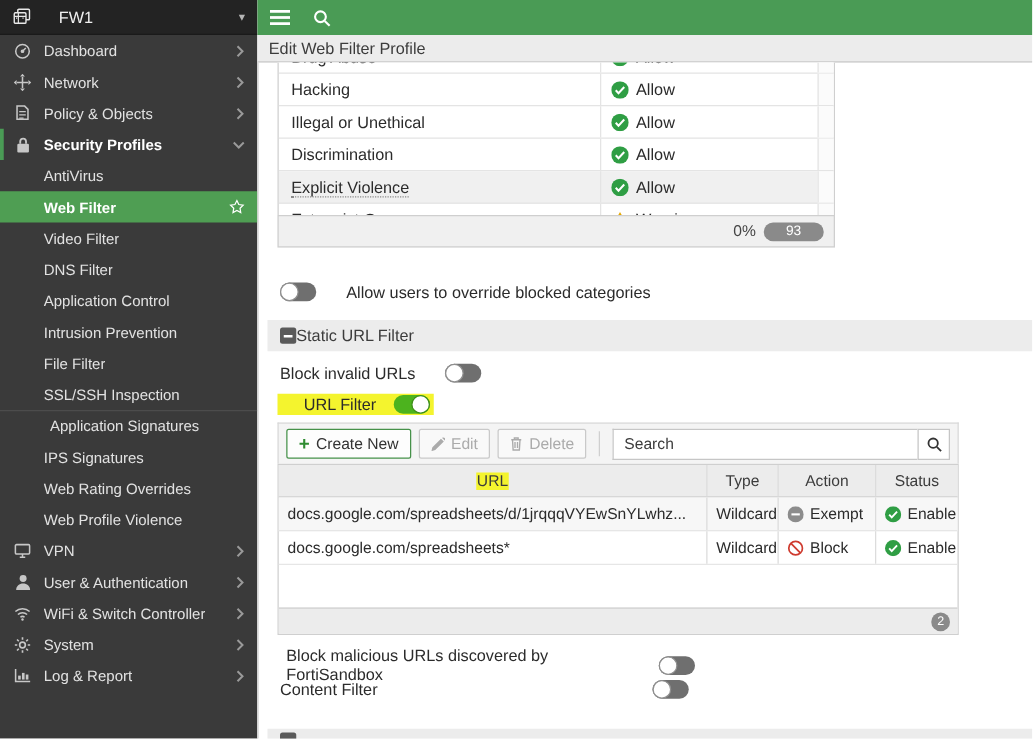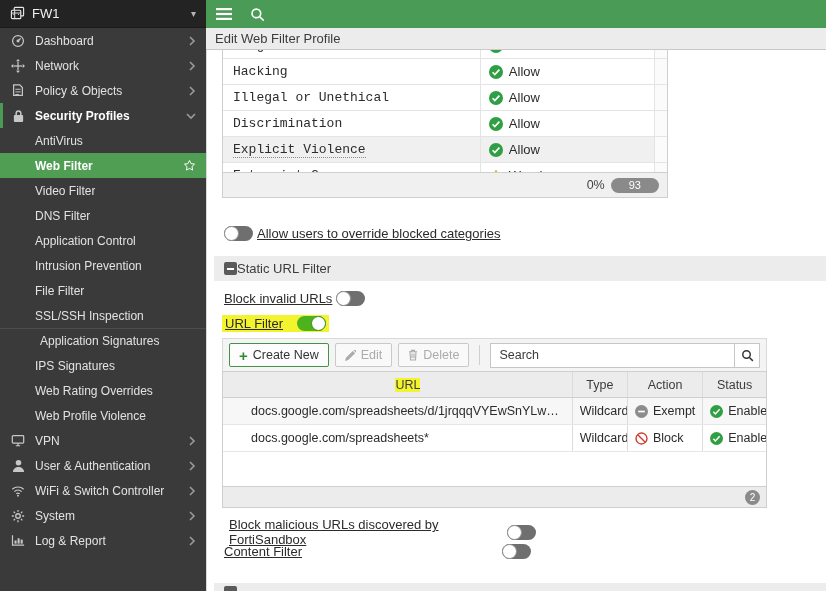--- a/index.html
+++ b/index.html
@@ -3,21 +3,21 @@
 <meta charset="utf-8">
 <style>
   * { margin:0; padding:0; box-sizing:border-box; }
   html,body { width:826px; height:591px; }
   body { font-family:"Liberation Sans", sans-serif; font-size:13px; color:#333; background:#fff; overflow:hidden; }
   .frame { position:relative; width:826px; height:591px; overflow:hidden; background:#fff; }
 
   
   .sidebar { position:absolute; left:0; top:0; width:206px; height:591px; background:#3a3a3a; color:#dcdcdc; }
   .fw-bar { height:28px; background:#232323; display:flex; align-items:center; padding:0 10px; color:#f0f0f0; border-bottom:1px solid #1a1a1a; }
-  .fw-bar .dev-label { margin-left:7px; font-size:13px; }
+  .fw-bar .dev-label { margin-left:22px; font-size:13px; }
   .fw-bar .caret { margin-left:auto; color:#b5b5b5; font-size:10px; }
   .nav { display:flex; flex-direction:column; }
   .nav-item { height:25px; display:flex; align-items:center; padding:0 10px; cursor:pointer; position:relative; }
   .nav-item .nico { width:16px; height:16px; display:inline-flex; align-items:center; justify-content:center; margin-right:9px; color:#c7c7c7; flex:none; }
   .nav-item .lbl { white-space:nowrap; overflow:hidden; font-size:12px; color:#e2e2e2; }
   .nav-item .arrow { margin-left:auto; color:#9a9a9a; display:inline-flex; }
   .nav-item.expanded { font-weight:bold; }
   .nav-item.expanded::before { content:""; position:absolute; left:0; top:0; bottom:0; width:3px; background:#4a9b55; }
   .nav-item.expanded .lbl { color:#fff; font-weight:bold; }
   .sub-item { padding-left:35px; }
@@ -31,37 +31,37 @@
   .topbar { position:absolute; left:0; top:0; width:620px; height:28px; background:#4a9b55; display:flex; align-items:center; gap:18px; padding:0 10px; color:#fff; }
   .topbar .tico { display:inline-flex; cursor:pointer; }
   .breadcrumb { position:absolute; left:0; top:28px; width:620px; height:22px; background:#ececec; border-bottom:1px solid #c9c9c9; display:flex; align-items:center; padding:0 9px; font-size:13px; color:#3c3c3c; }
   .content-edge { position:absolute; left:0; top:50px; bottom:0; width:1px; background:#d8d8d8; }
 
   
   .cat-table { position:absolute; left:16px; top:50px; width:446px; }
   .cat-clip { height:122px; overflow:hidden; border-left:1px solid #cfcfcf; border-right:1px solid #cfcfcf; background:#fff; }
   .cat-rows { margin-top:-17px; }
   .cat-row { height:26px; display:flex; align-items:center; border-bottom:1px solid #e4e4e4; }
-  .cat-row .c-name { width:258px; padding:0 10px; color:#2b2b2b;font-family:Liberation Mono, monospace; }
+  .cat-row .c-name { width:258px; padding:0 10px; color:#2b2b2b; }
   .cat-row .c-action { width:175px; padding:0 8px; border-left:1px solid #e4e4e4; align-self:stretch; display:flex; align-items:center; gap:6px; color:#2b2b2b; }
   .cat-row .c-scroll { width:13px; align-self:stretch; border-left:1px solid #e4e4e4; background:#fbfbfb; }
   .cat-row.hovered { background:#f0f0f0; }
   .cat-row.hovered .c-name span { border-bottom:1px dotted #8a8a8a; }
   .cat-footer { height:26px; background:#f0f0f0; border:1px solid #cfcfcf; display:flex; align-items:center; justify-content:flex-end; gap:6px; padding:0 8px; color:#444; font-size:12.5px; }
 
   .pill-badge { background:#8a8a8a; color:#fff; font-size:11px; line-height:15px; padding:0 18px; border-radius:9px; }
   .round-badge { background:#8a8a8a; color:#fff; font-size:10px; width:15px; height:15px; border-radius:50%; display:inline-flex; align-items:center; justify-content:center; }
 
   
   .toggle { display:inline-block; width:29px; height:15px; border-radius:8px; background:#6f6f6f; position:relative; vertical-align:middle; cursor:pointer; flex:none; }
   .toggle .knob { position:absolute; top:0; left:0; width:15px; height:15px; border-radius:50%; background:#fff; border:1px solid #8f8f8f; }
   .toggle.on { background:#4cb31e; }
   .toggle.on .knob { left:auto; right:0; border-color:#3d8f18; }
 
-  .toggle-row { position:absolute; display:flex; align-items:center; gap:4px; color:#2b2b2b;text-decoration:underline; }
+  .toggle-row { position:absolute; display:flex; align-items:center; gap:24px; color:#2b2b2b; }
 
   
   .section-bar { position:absolute; left:8px; right:0; height:25px; background:#ececec; display:flex; align-items:center; padding:0 10px; color:#3c3c3c; }
   .minus-sq { width:13px; height:13px; background:#5a5a5a; border-radius:2px; display:inline-flex; align-items:center; justify-content:center; flex:none; }
   .minus-sq i { display:block; width:7px; height:2px; background:#fff; }
 
   .hl { background:#f4f42e; }
   .url-filter-hl { background:#f4f42e; display:inline-flex; align-items:center; gap:14px; padding:1px 3px 1px 1px; }
 
   
@@ -74,21 +74,21 @@
   .search-wrap { display:flex; flex:1; height:25px; }
   .search-input { flex:1; height:25px; border:1px solid #c6c6c6; border-right:none; padding:0 8px; font-size:12.5px; font-family:"Liberation Sans",sans-serif; color:#333; background:#fff; outline:none; }
   .search-input::placeholder { color:#3c3c3c; opacity:1; }
   .search-btn { width:26px; height:25px; border:1px solid #c6c6c6; background:#fff; display:inline-flex; align-items:center; justify-content:center; cursor:pointer; color:#333; }
 
   
   .url-table { position:absolute; left:16px; top:371px; width:545px; border:1px solid #cfcfcf; background:#fff; }
   .u-row { display:flex; align-items:stretch; }
   .u-head { background:#ececec; border-bottom:1px solid #cfcfcf; height:26px; font-size:12.5px; color:#3c3c3c; }
   .u-cell { display:flex; align-items:center; padding:0 7px; overflow:hidden; white-space:nowrap; }
-  .cw-url { width:342px;margin-left:21px; }
+  .cw-url { width:342px; }
   .cw-type { width:57px; border-left:1px solid #dcdcdc; }
   .cw-action { width:78px; border-left:1px solid #dcdcdc; }
   .cw-status { width:66px; border-left:1px solid #dcdcdc; }
   .u-head .u-cell { justify-content:center; }
   .u-data { height:27px; border-bottom:1px solid #e6e6e6; font-size:12.5px; color:#2b2b2b; }
   .u-data.alt { background:#f7f7f7; }
   .u-data .cw-url { text-overflow:ellipsis; display:block; line-height:26px; }
   .u-empty { height:34px; }
   .u-foot { height:21px; background:#ececec; border-top:1px solid #cfcfcf; display:flex; align-items:center; justify-content:flex-end; padding:0 6px; }
   .cell-ic { display:inline-flex; align-items:center; gap:5px; }
@@ -420,21 +420,21 @@
 
     <div class="toggle-row" style="left:18px; top:291px;align-items:center;">
       <span>Block invalid URLs</span>
       <span class="toggle">
           <span class="knob"></span>
         </span>
     </div>
 
     <div class="toggle-row" style="left:16px; top:315px;">
       <span class="url-filter-hl">
-        <span style="padding-left:2px;">URL Filter</span>
+        <span style="padding-left:20px;">URL Filter</span>
         <span class="toggle on">
             <span class="knob"></span>
           </span>
       </span>
     </div>
 
     <div class="toolbar">
       <button class="btn btn-create">
         <span class="plus">+</span>
         <span>Create New</span>

